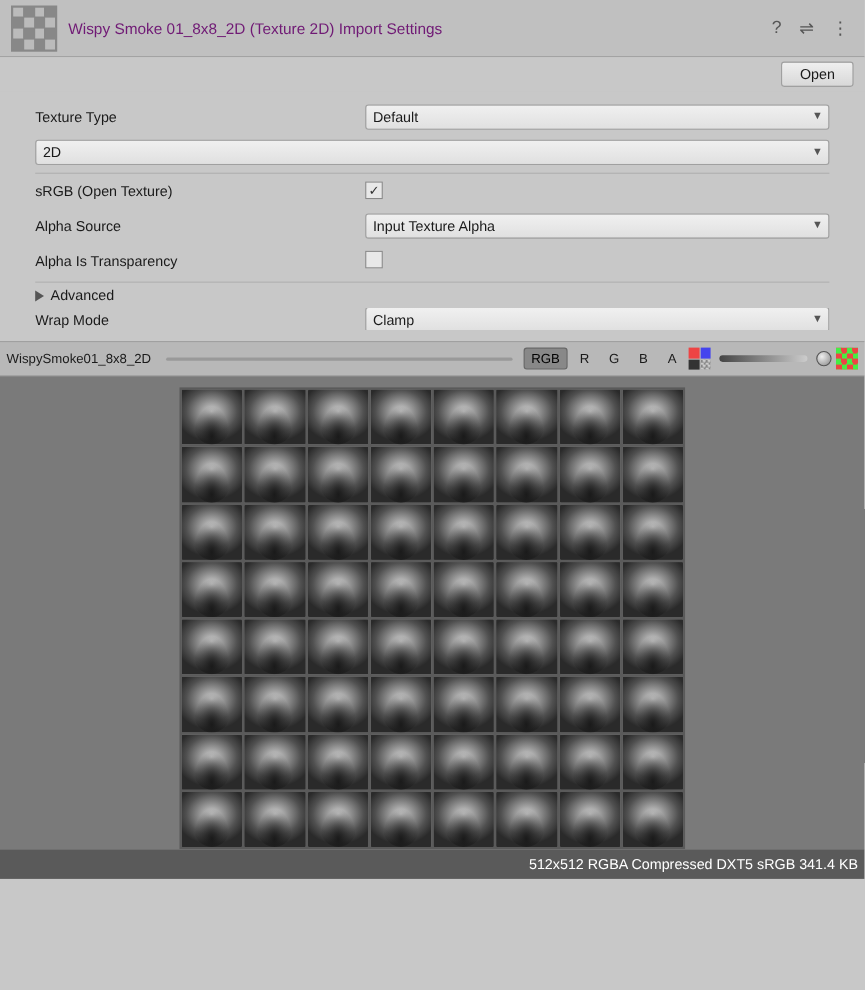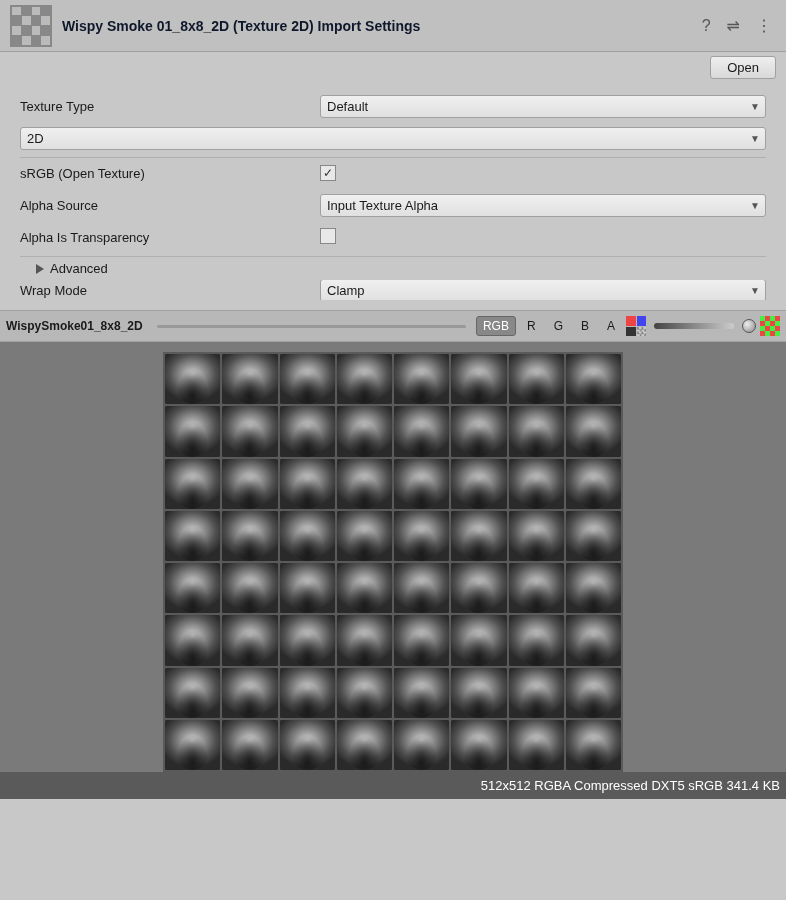--- a/index.html
+++ b/index.html
@@ -34,22 +34,22 @@
       padding: 2px;
     }
     .title-icon-cell {
       background: #555;
     }
     .title-icon-cell.light { background: #bbb; }
     .title-icon-cell.med { background: #888; }
     .title-text {
       flex: 1;
       font-size: 14px;
-      font-weight: 700;
-      color: #0f172a;
+      font-weight: 400;
+      color: #701a75;
     }
     .title-controls {
       display: flex;
       gap: 8px;
       align-items: center;
     }
     .icon-btn {
       background: none;
       border: none;
       cursor: pointer;
@@ -71,21 +71,21 @@
       border-radius: 3px;
       padding: 3px 16px;
       font-size: 13px;
       cursor: pointer;
       color: #1a1a1a;
     }
 
     
     .settings-panel {
       background: #c8c8c8;
-      padding: 10px 20px;
+      padding: 10px 32px;
     }
     .settings-row {
       display: flex;
       align-items: center;
       margin-bottom: 6px;
       min-height: 26px;
     }
     .settings-label {
       width: 300px;
       flex-shrink: 0;
@@ -148,21 +148,21 @@
       border: 1px solid #888;
       background: #e8e8e8;
       display: inline-block;
       cursor: pointer;
     }
 
     
     .advanced-row {
       display: flex;
       align-items: center;
-      margin: 4px 16px;
+      margin: 4px 0;
       cursor: pointer;
     }
     .triangle-right {
       width: 0;
       height: 0;
       border-top: 5px solid transparent;
       border-bottom: 5px solid transparent;
       border-left: 8px solid #555;
       margin-right: 6px;
     }
@@ -182,21 +182,21 @@
       border-top: 1px solid #a0a0a0;
       border-bottom: 1px solid #a0a0a0;
       display: flex;
       align-items: center;
       padding: 2px 6px;
       height: 32px;
       gap: 4px;
     }
     .filename-label {
       font-size: 12px;
-      font-weight: 700;
+      font-weight: 400;
       color: #1a1a1a;
       margin-right: 4px;
     }
     .slider-track {
       flex: 1;
       height: 3px;
       background: #999;
       border-radius: 2px;
       position: relative;
       margin: 0 6px;
@@ -206,21 +206,21 @@
       border: 1px solid transparent;
       border-radius: 3px;
       padding: 2px 6px;
       font-size: 12px;
       cursor: pointer;
       color: #1a1a1a;
     }
     .channel-btn.active {
       background: #888;
       border-color: #666;
-      color: #ffffff;
+      color: #000000;
     }
     .color-grid-icon {
       width: 20px;
       height: 20px;
       display: grid;
       grid-template-columns: repeat(2,1fr);
       grid-template-rows: repeat(2,1fr);
       gap: 1px;
       cursor: pointer;
     }

